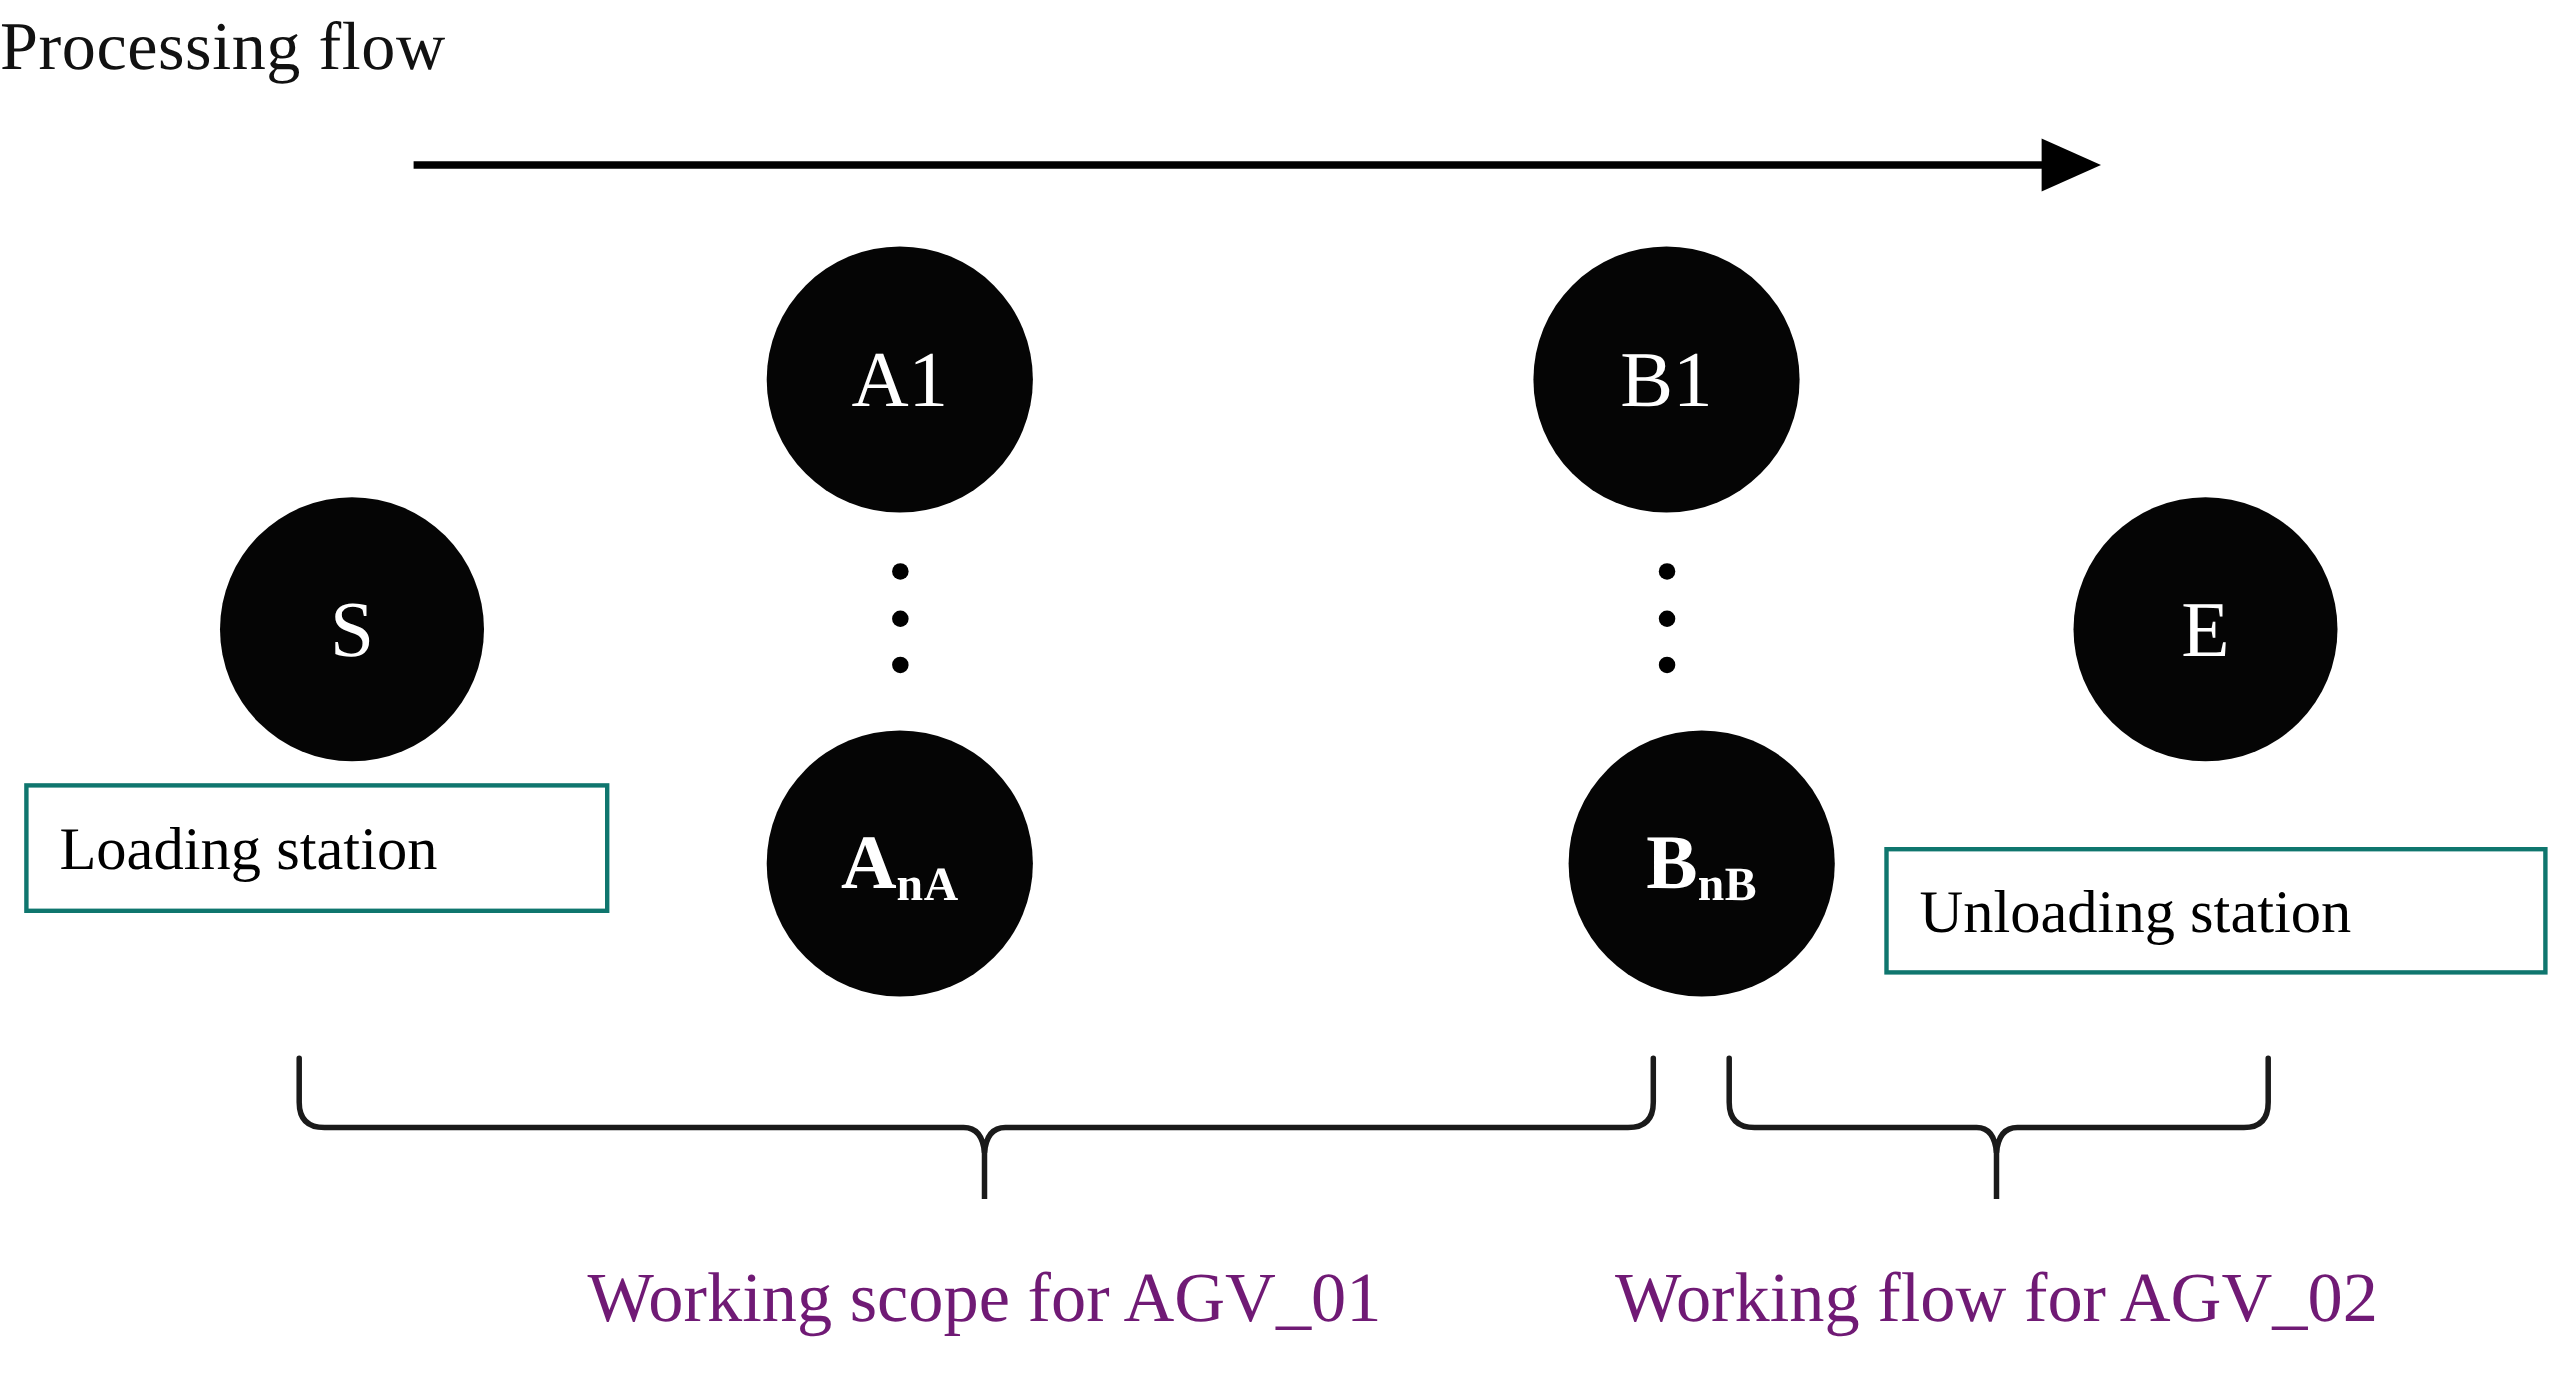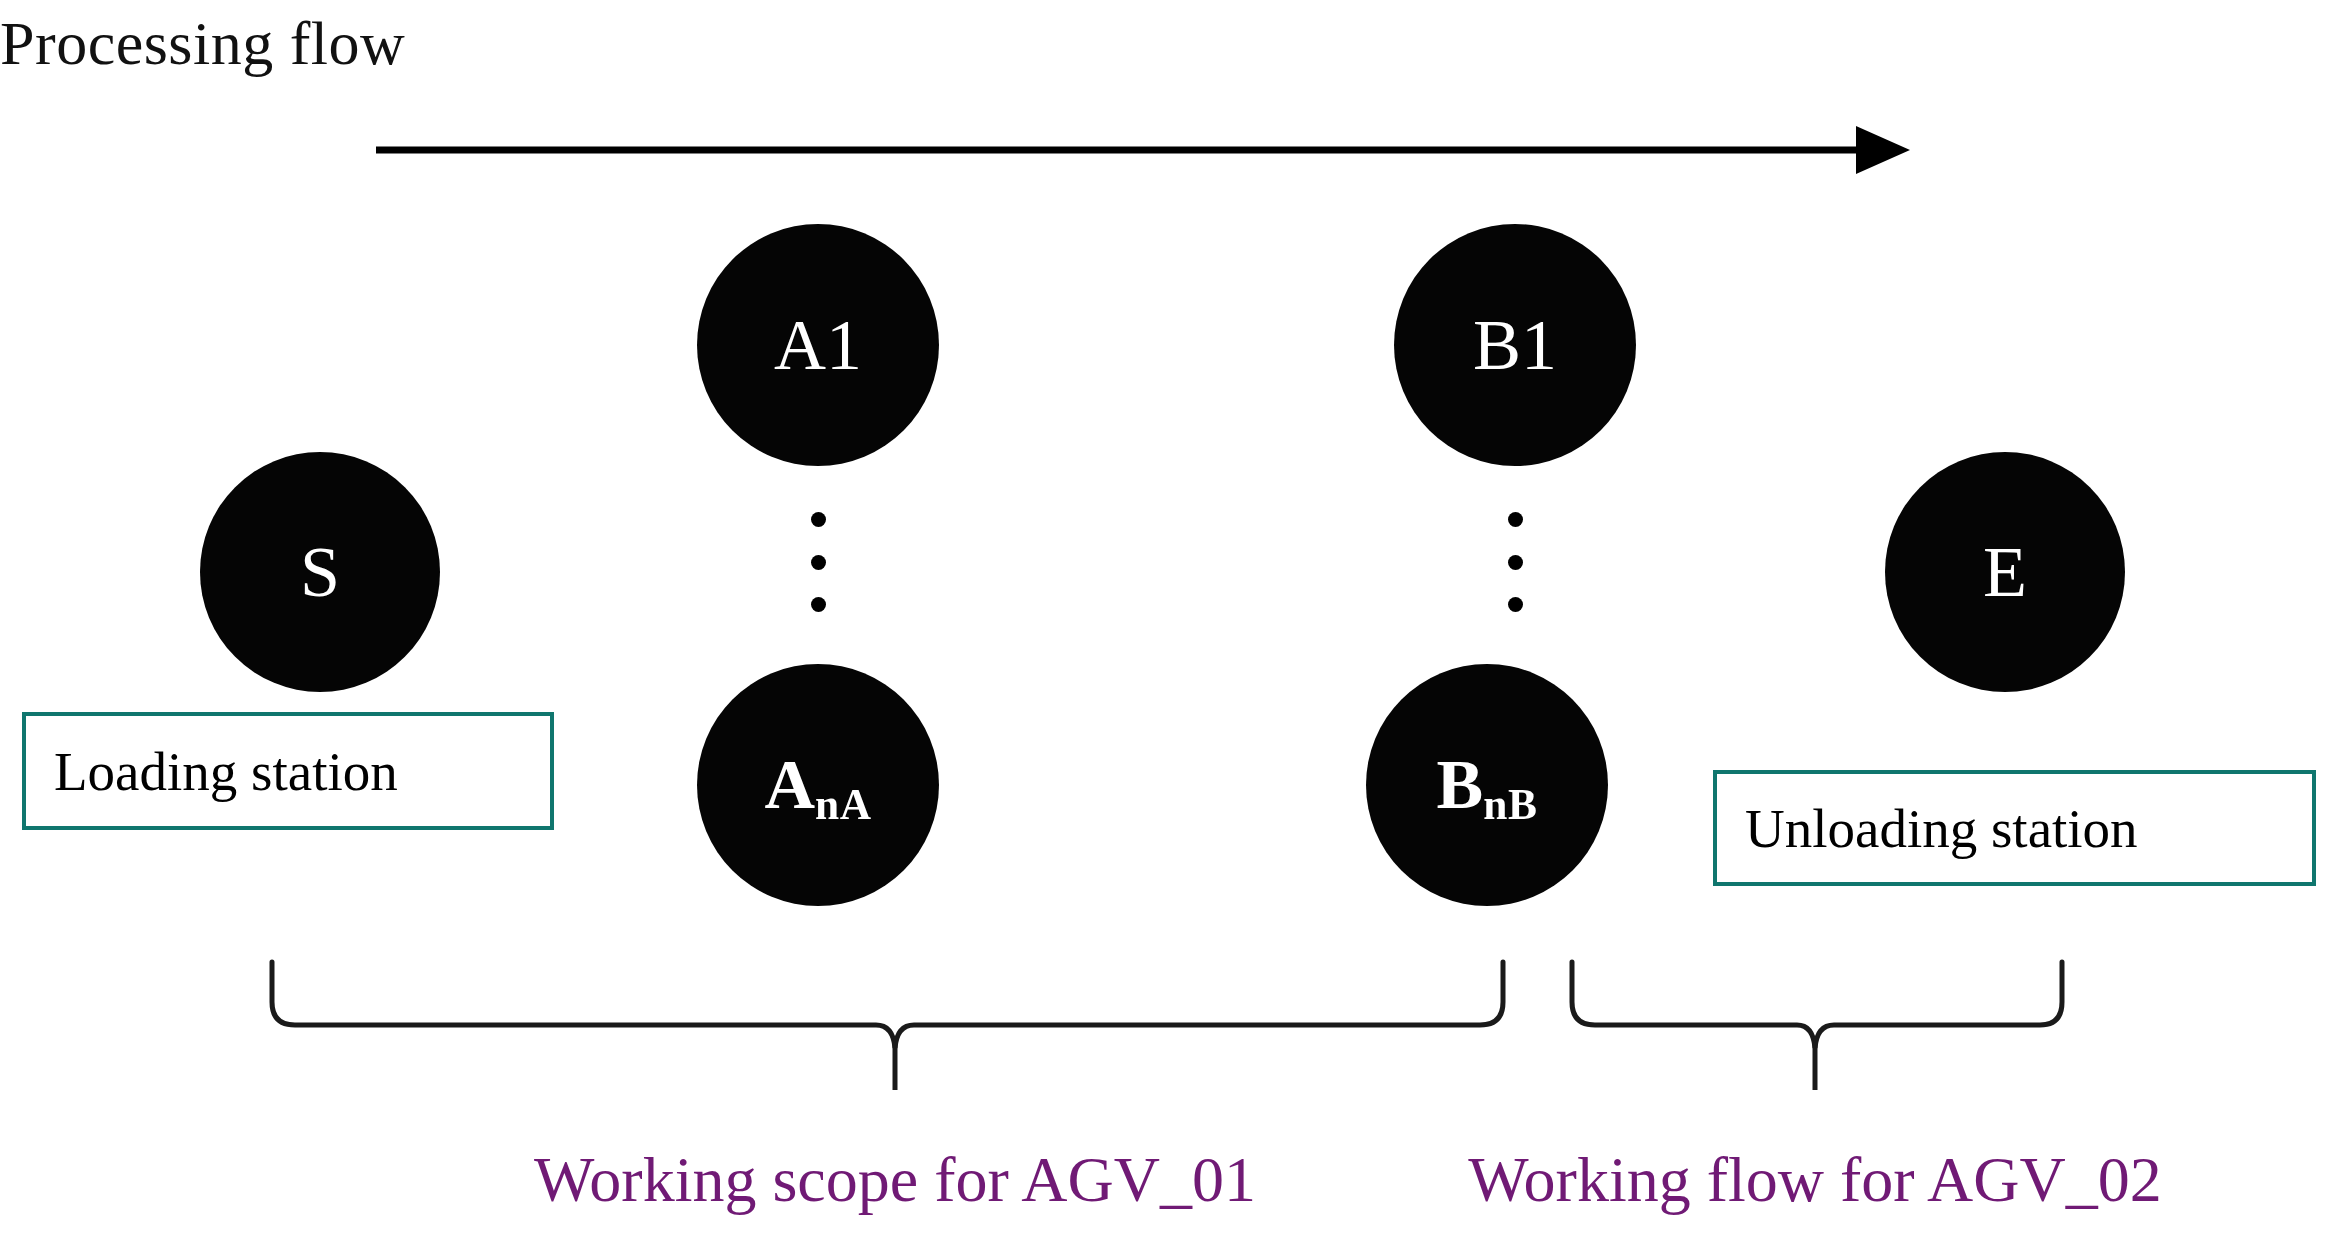--- a/index.html
+++ b/index.html
@@ -69,21 +69,21 @@
     position: relative;
     top: 0.26em;
     letter-spacing: 0.5px;
   }
 
   #node-s   { left: 200px;  top: 452px; width: 240px; height: 240px; }
   #node-e   { left: 1885px; top: 452px; width: 240px; height: 240px; }
   #node-a1  { left: 697px;  top: 224px; width: 242px; height: 242px; }
   #node-an  { left: 697px;  top: 664px; width: 242px; height: 242px; }
   #node-b1  { left: 1394px; top: 224px; width: 242px; height: 242px; }
-  #node-bn  { left: 1366px; top: 664px; width: 242px; height: 242px; }
+  #node-bn  { left: 1426px; top: 664px; width: 242px; height: 242px; }
 
   
   .vdots {
     position: absolute;
     width: 30px;
     display: flex;
     flex-direction: column;
     align-items: center;
     justify-content: space-between;
     height: 100px;

